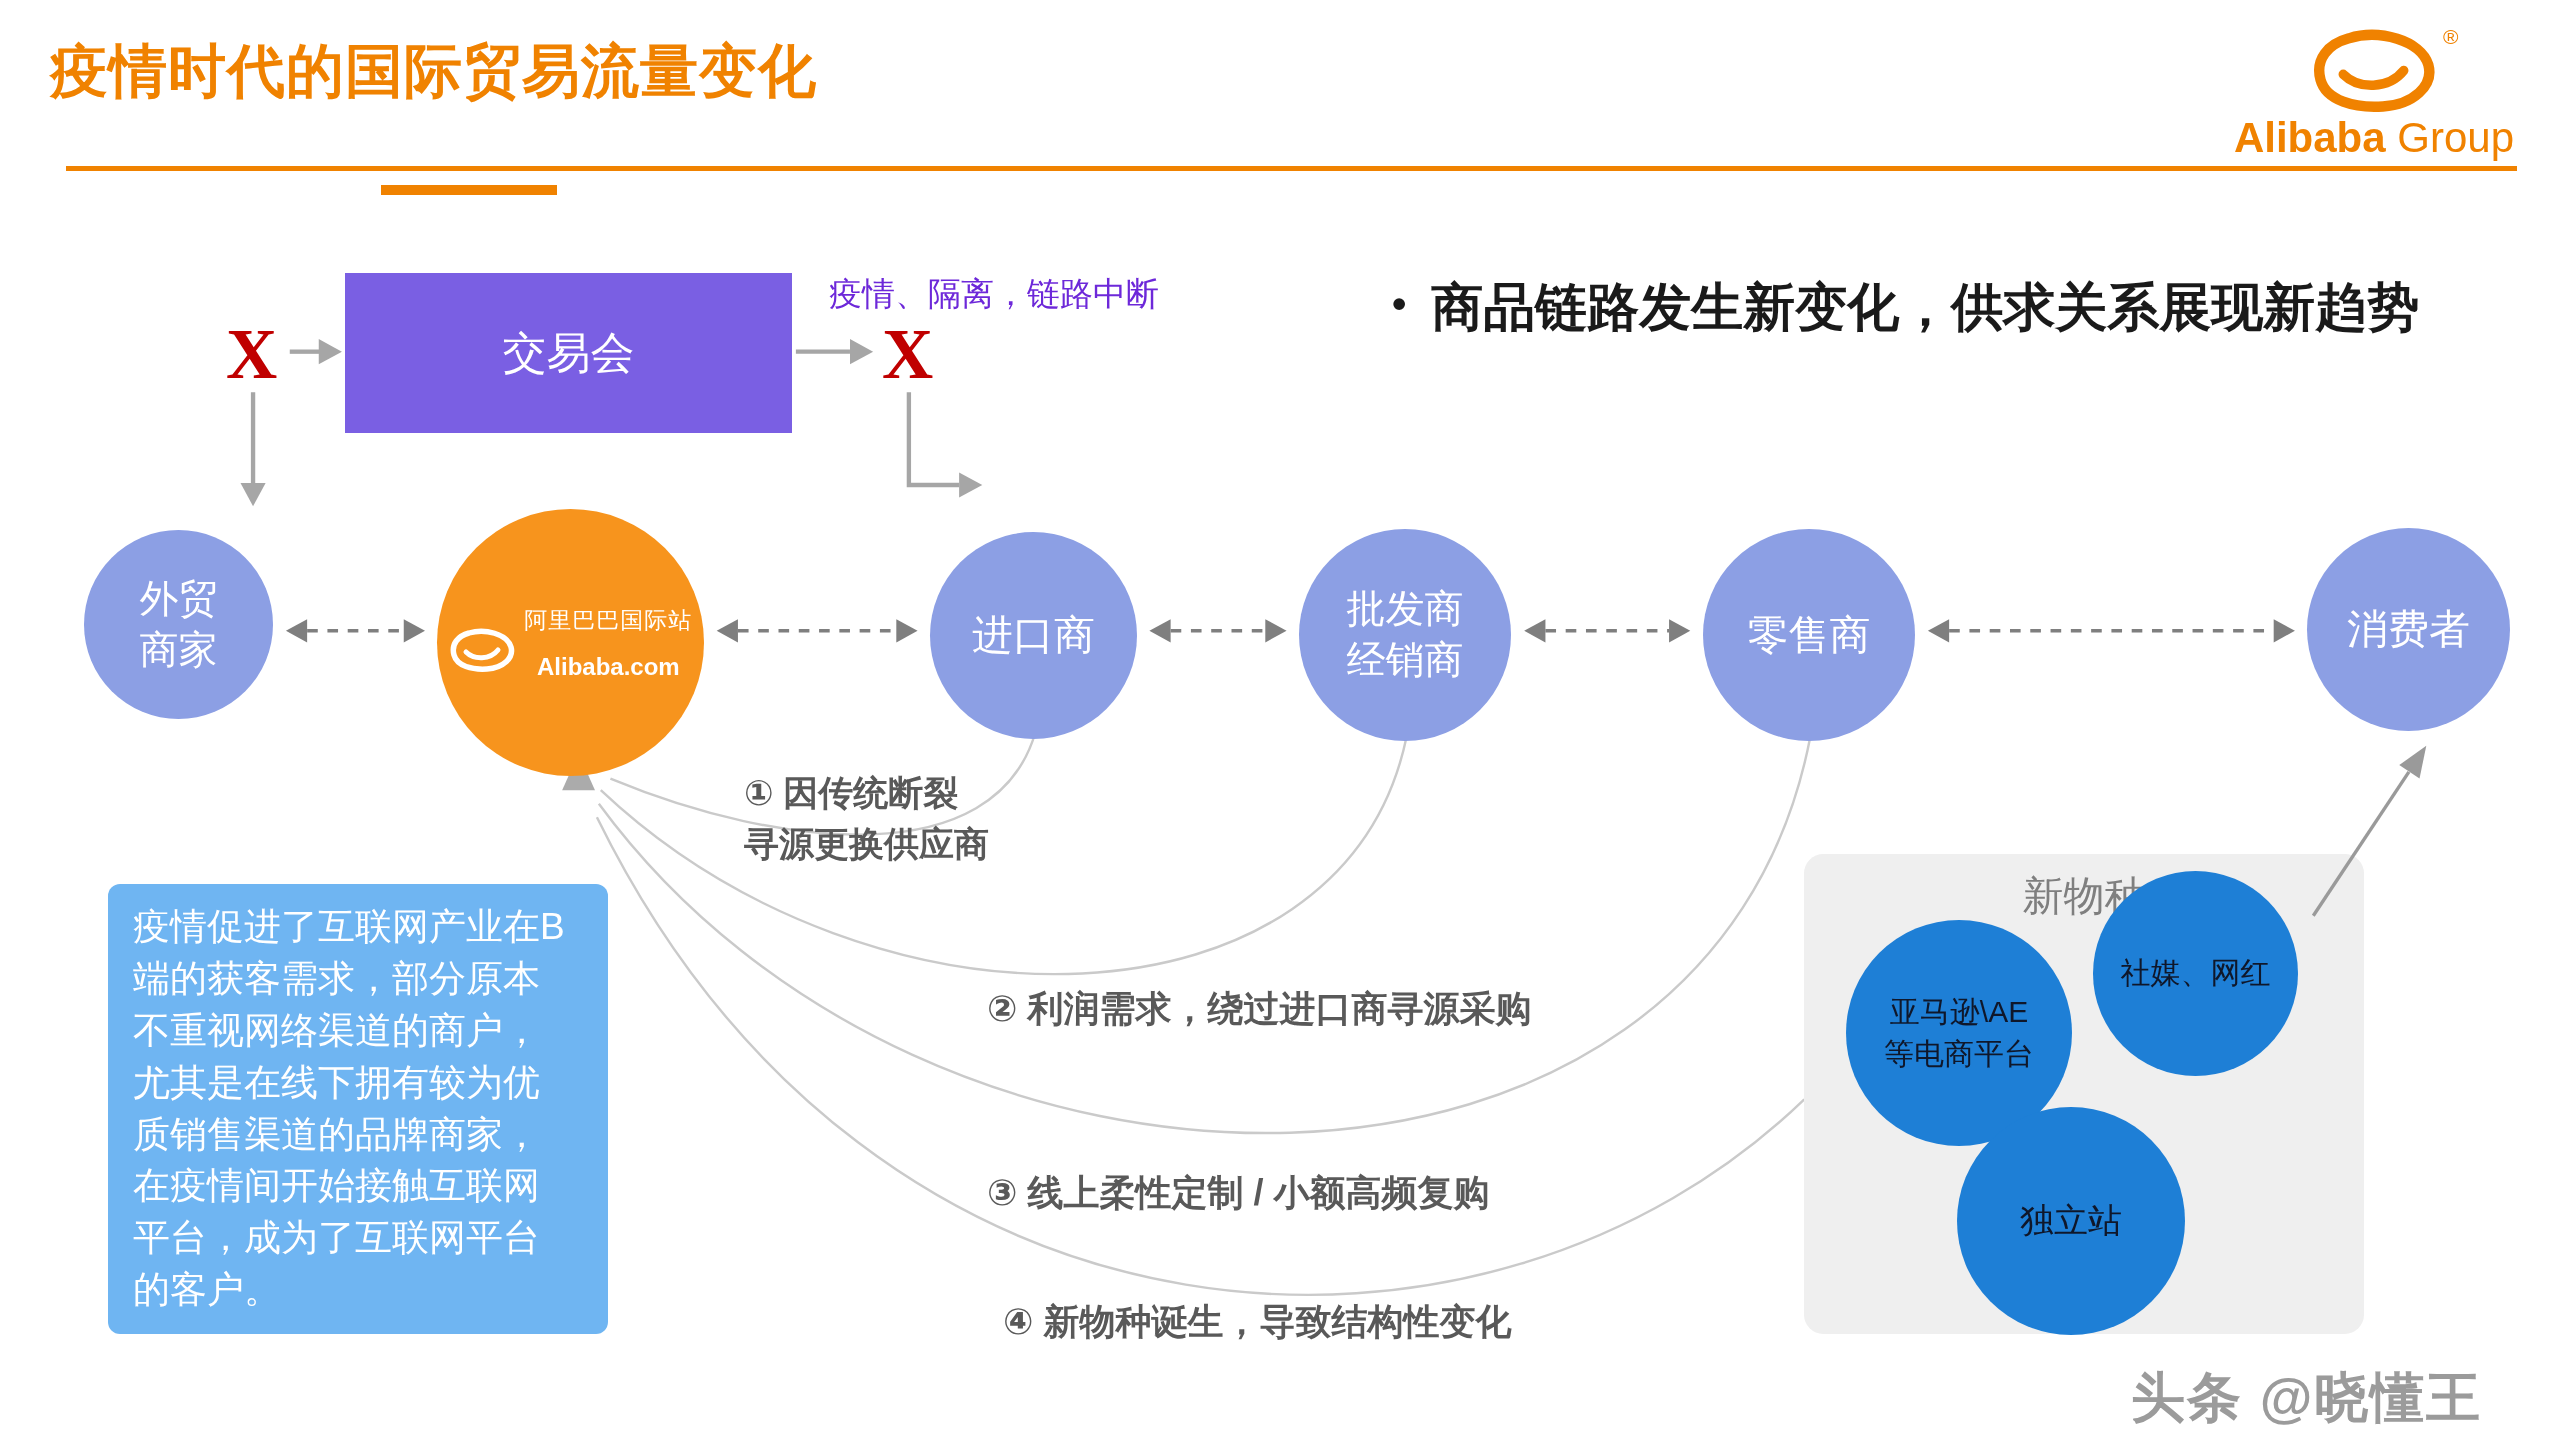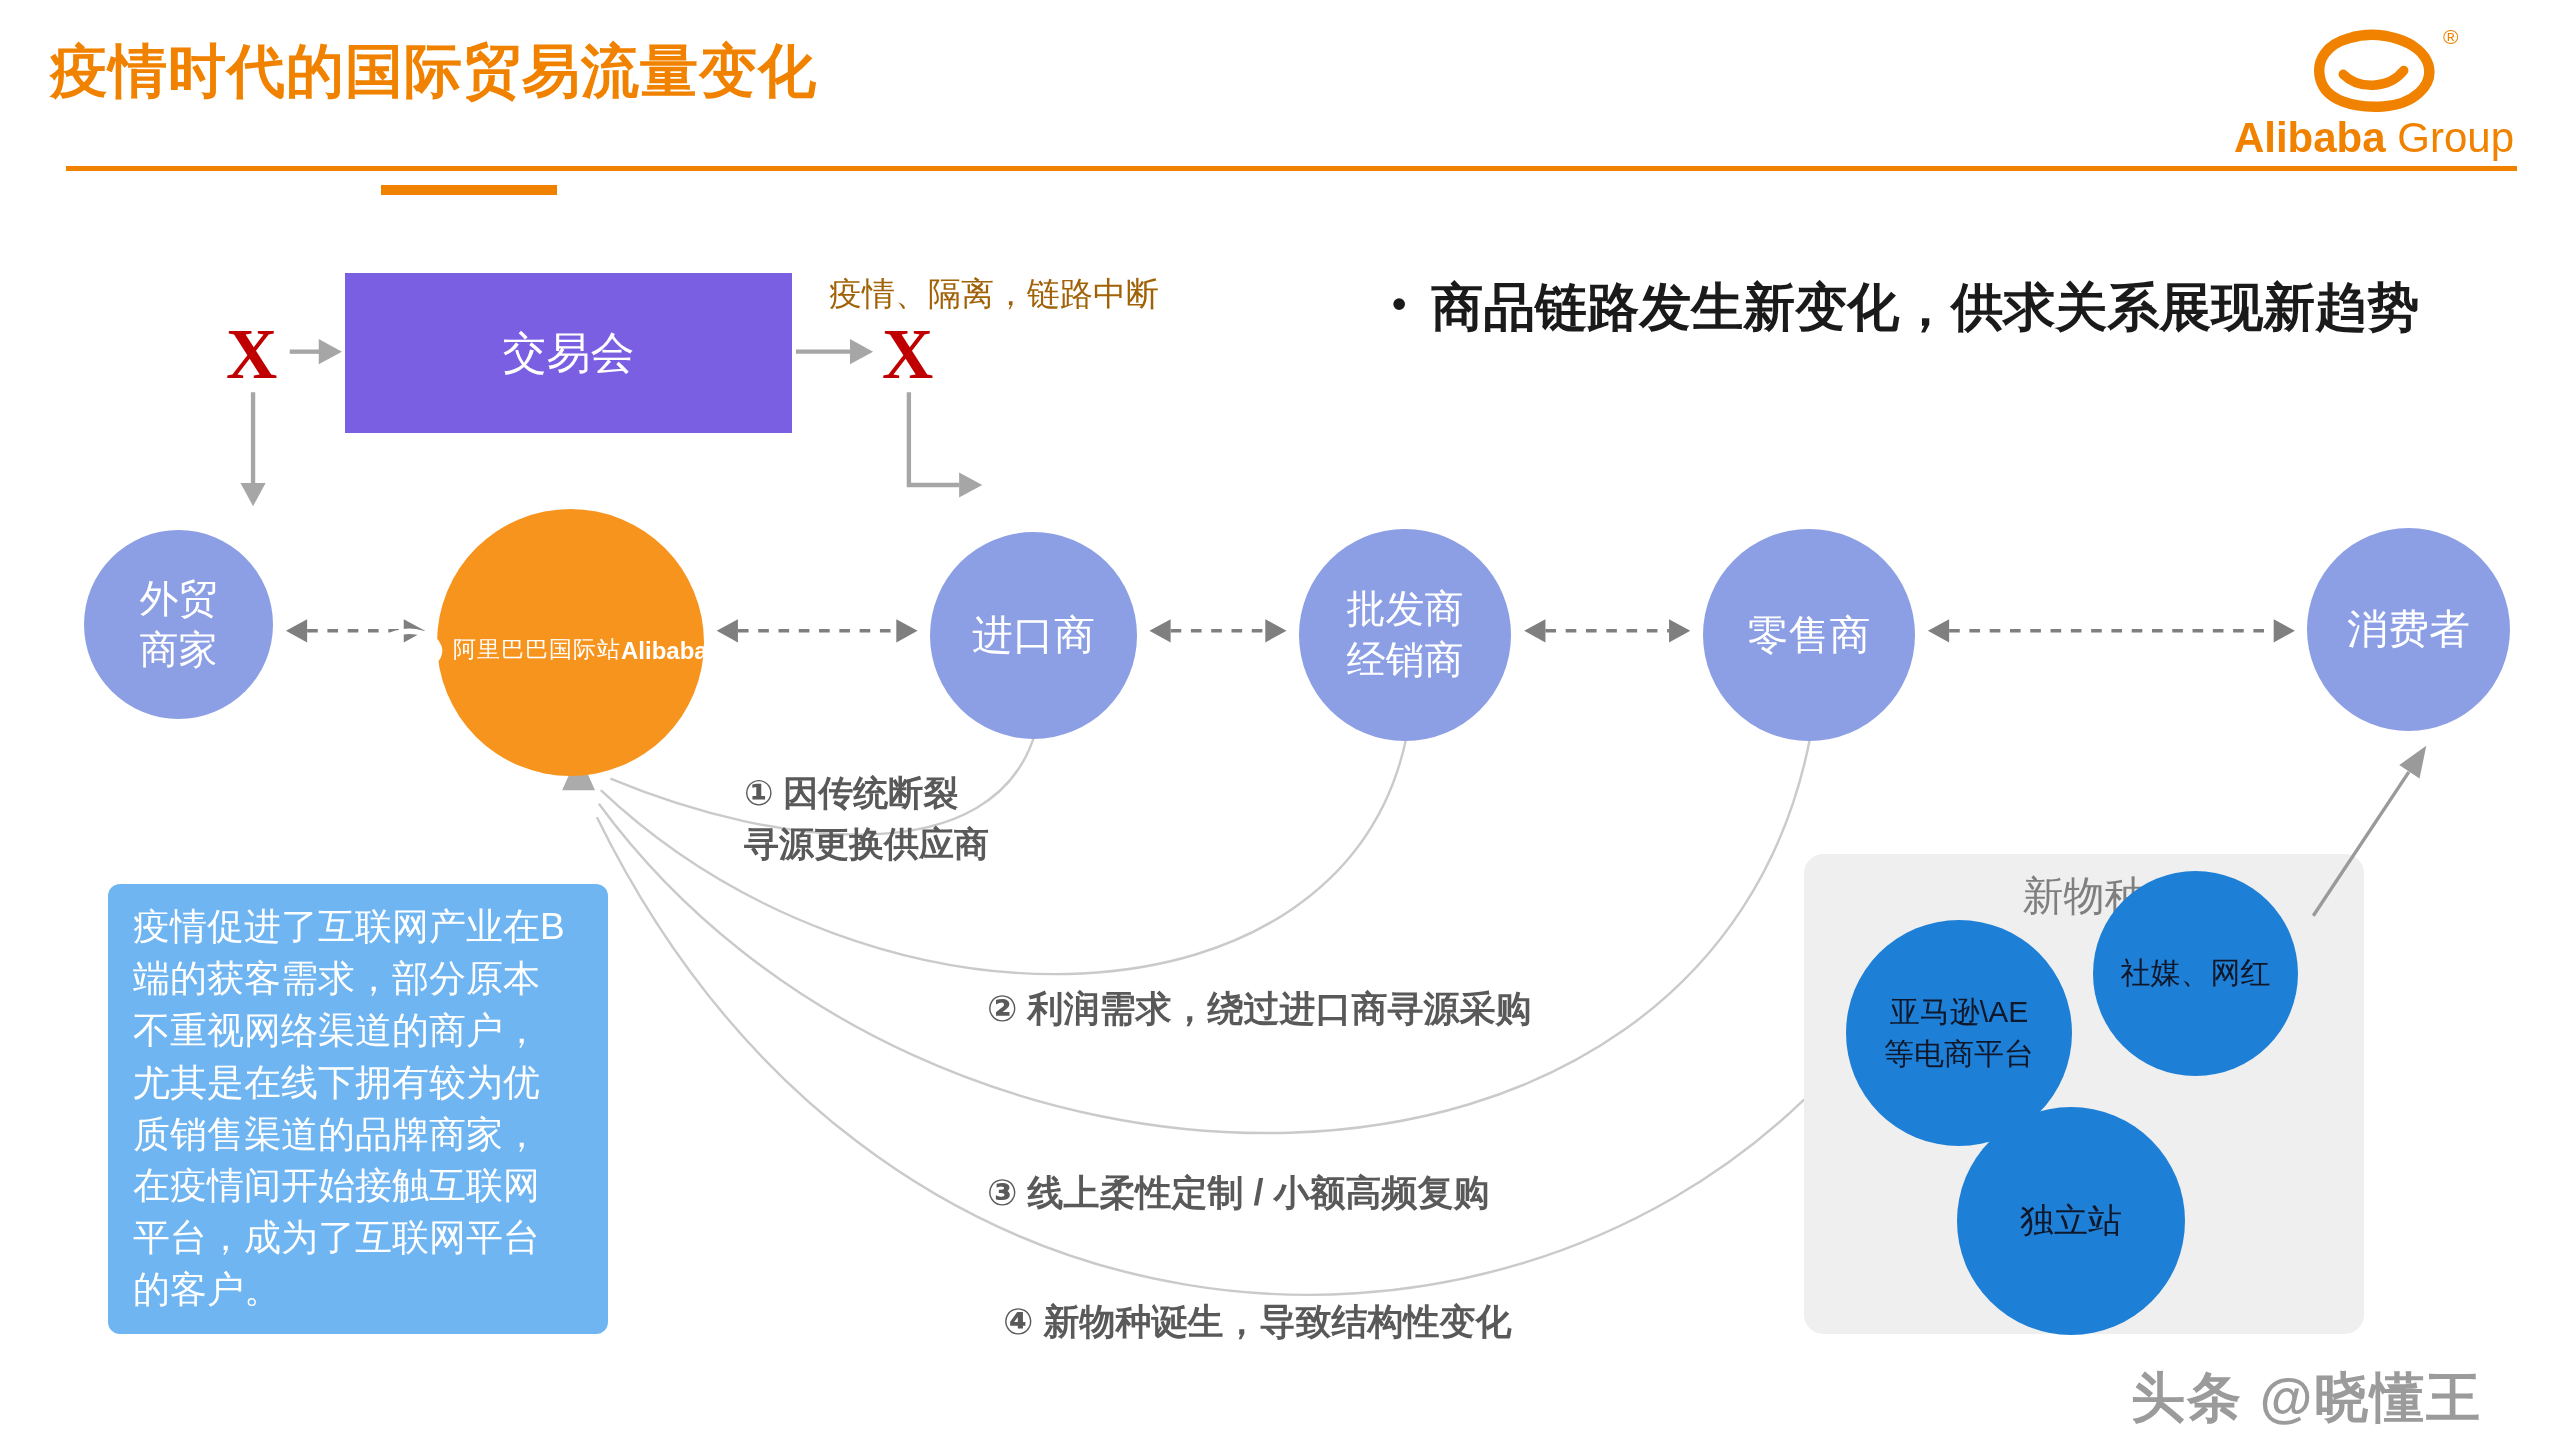--- a/index.html
+++ b/index.html
@@ -17,39 +17,39 @@
   #logo { position:absolute; right:62px; top:27px; display:flex; flex-direction:column; align-items:center; color:var(--accent,#F08200); }
   #logo .icon { width:127px; height:87px; position:relative; }
   #logo .icon svg { width:127px; height:87px; }
   #logo .reg { position:absolute; right:-21px; top:-1.9px; font-size:21px; }
   #logo .text { font-size:42px; margin-top:0px; white-space:nowrap; }
   #logo .brand { font-weight:bold; }
 
   
   #tradefair { position:absolute; left:345px; top:273px; width:447px; height:160px; background:var(--purple,#7A5FE3);
     color:#fff; font-size:44px; display:flex; align-items:center; justify-content:center; }
-  #disruption-note { position:absolute; left:829px; top:272px; font-size:33px; color:#a16207; }
+  #disruption-note { position:absolute; left:829px; top:272px; font-size:33px; color:#6d28d9; }
   .xmark { position:absolute; font-size:71px; font-weight:bold; color:var(--red-x,#C00000);
     font-family:"Liberation Serif","DejaVu Serif",serif; line-height:1; }
   #x-left { left:226px; top:319px; }
   #x-right { left:882px; top:319px; }
 
   
   #headline { position:absolute; left:1392px; top:273px; display:flex; gap:25px; font-size:52px; font-weight:bold; color:#1a1a1a; white-space:nowrap; }
   #headline .bullet { font-size:41px; margin-top:7.7px; }
 
   
   .node { position:absolute; border-radius:50%; color:#fff; display:flex; align-items:center; justify-content:center;
     text-align:center; white-space:pre-line; }
   .peri { background:var(--periwinkle,#8C9FE4); }
   #node-foreign    { left:84px;   top:530px; width:189px; height:189px; font-size:39px; line-height:1.3; }
   #node-alibaba    { left:437px;  top:509px; width:267px; height:267px; background:var(--alibaba-orange,#F7941D); }
   #node-alibaba .inner { display:flex; align-items:center; gap:9.7px; }
   #node-alibaba .site-icon svg { width:66px; height:46px; }
-  #node-alibaba .col { display:flex; align-items:flex-end; }
+  #node-alibaba .col { display:flex; flex-direction:column; align-items:center; }
   #node-alibaba .cn { font-size:23px; letter-spacing:1px; white-space:nowrap; }
   #node-alibaba .en { font-size:24px; font-weight:bold; margin-top:17px; }
   #node-importer   { left:930px;  top:532px; width:207px; height:207px; font-size:41px; }
   #node-wholesaler { left:1299px; top:529px; width:212px; height:212px; font-size:39px; line-height:1.3; }
   #node-retailer   { left:1703px; top:529px; width:212px; height:212px; font-size:41px; }
   #node-consumer   { left:2307px; top:528px; width:203px; height:203px; font-size:41px; }
 
   
   .anno { position:absolute; font-weight:bold; color:#595959; white-space:pre-line; font-size:36px; line-height:1.45; }
   #anno-1 { left:744px;  top:768px; font-size:35px; }

